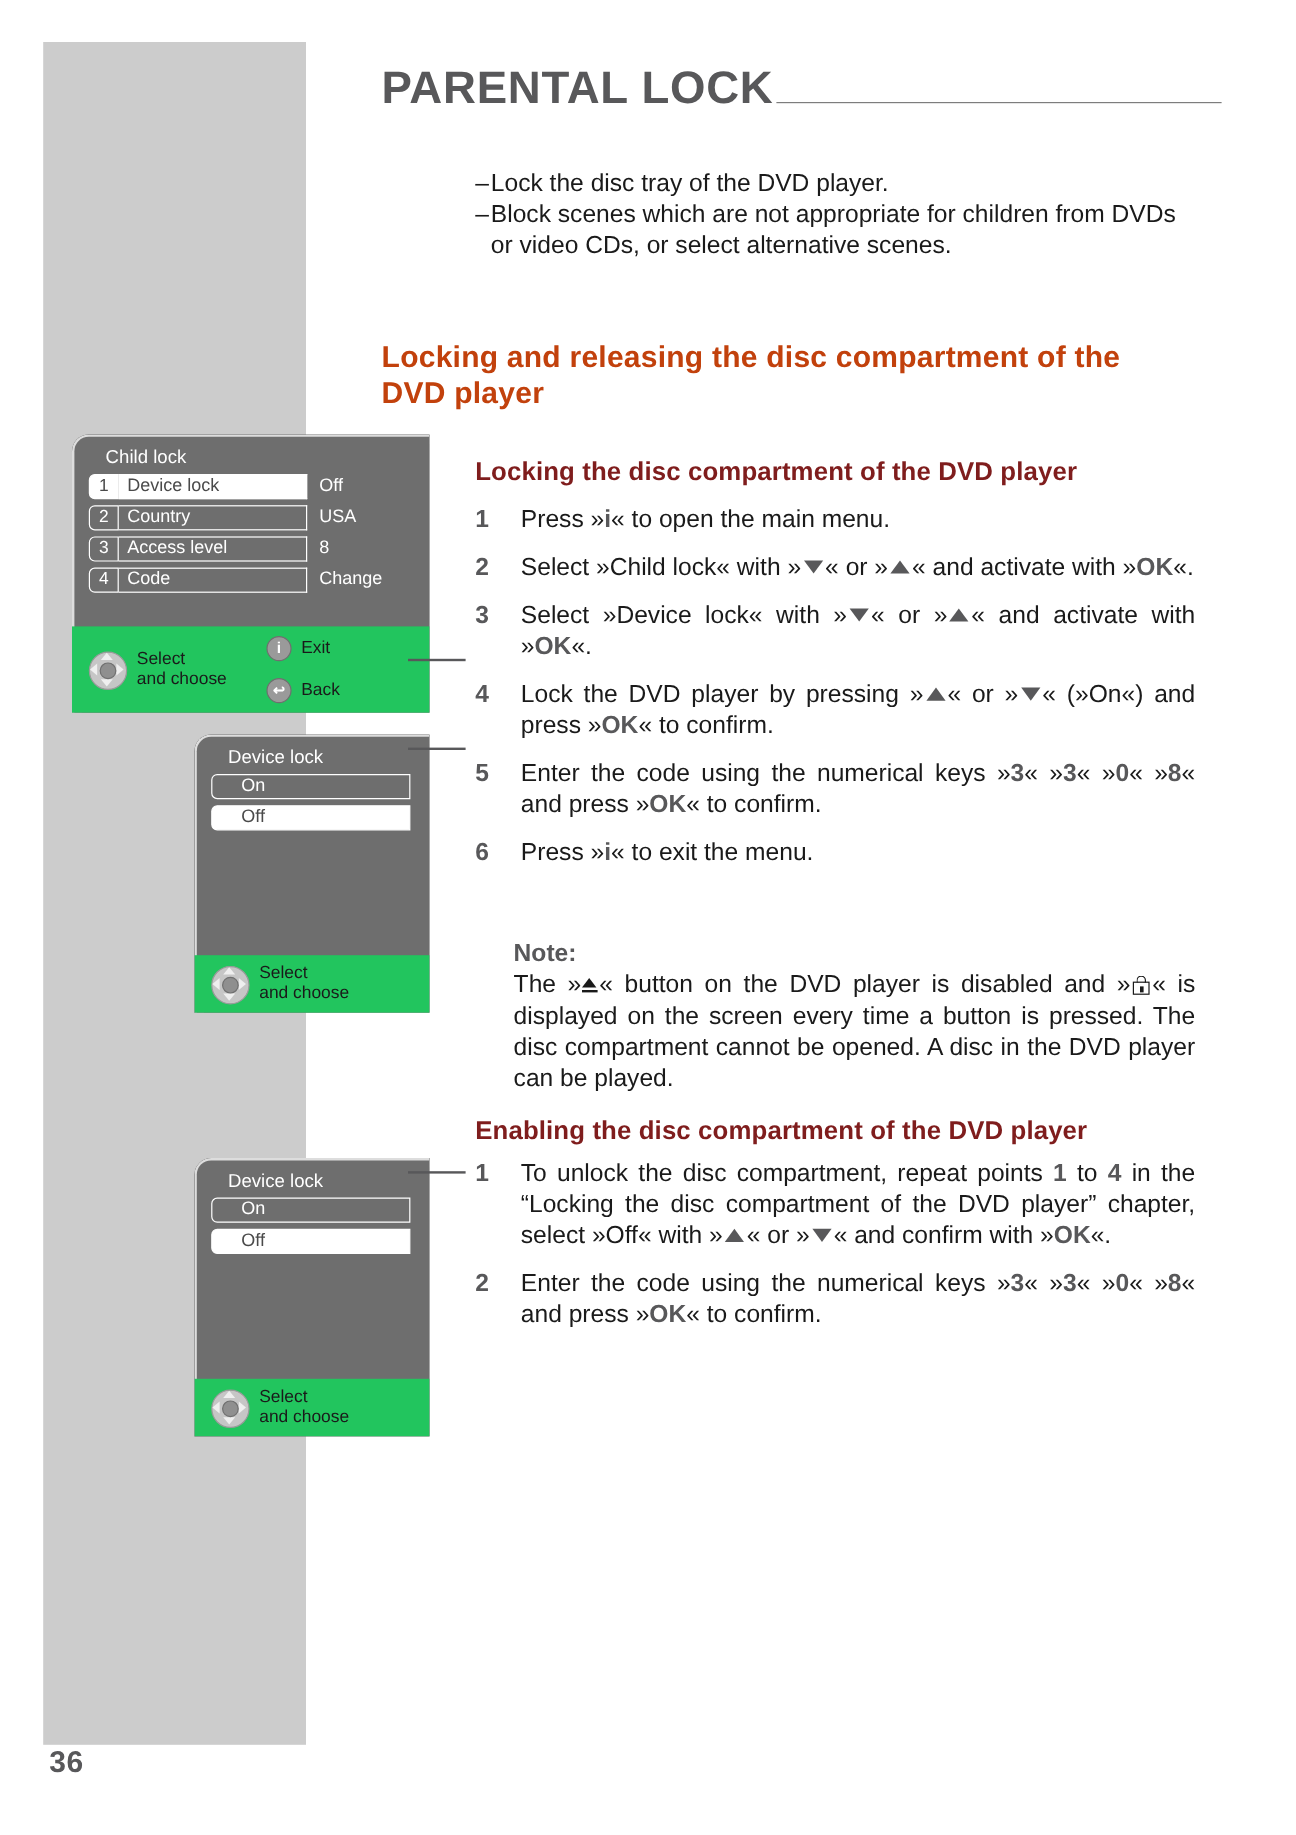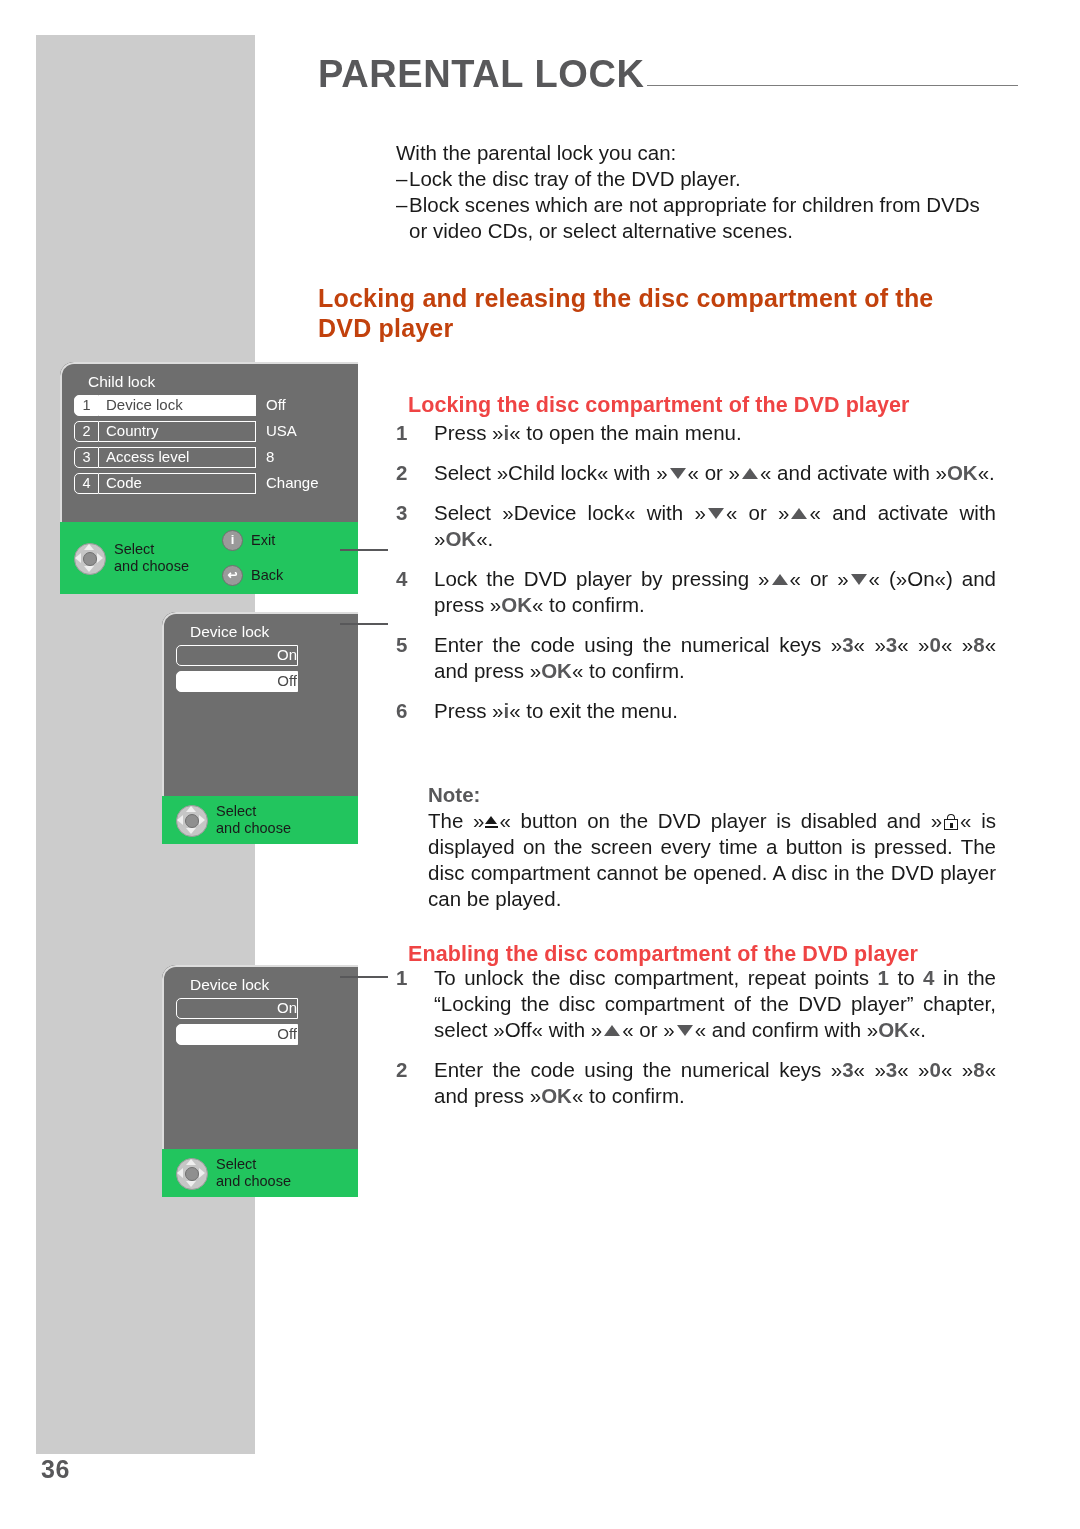--- a/index.html
+++ b/index.html
@@ -82,22 +82,22 @@
     font-size: 25px;
     font-weight: bold;
     color: #c2410c;
     line-height: 30px;
     margin: 0;
     letter-spacing: .2px;
   }
   h3.sub-heading {
     font-size: 21.5px;
     font-weight: bold;
-    color: #ef4444;
-    margin: 12px;
+    color: #7f1d1d;
+    margin: 0;
     letter-spacing: .1px;
   }
 
   .steps { }
   .step {
     display: flex;
     margin-bottom: 14px;
   }
   .step-num {
     width: 38px;
@@ -262,31 +262,30 @@
     width: 92px;
     flex: none;
     color: #ffffff;
     font-size: 15px;
     padding-left: 10px;
     line-height: 20px;
   }
 
   
   .osd-opt {
-    width: 122px;
+    width: 166px;
     height: 21px;
     border: 1.5px solid #ffffff;
     border-radius: 5px 0 0 5px;
     box-sizing: border-box;
     color: #ffffff;
     font-size: 15px;
-    padding-left: 8px;
+    padding-left: 24px;
     line-height: 18px;
     margin-bottom: 5px;
-    text-align: right;
   }
   .osd-opt.selected {
     background: #ffffff;
     color: #4a4a4a;
   }
 
   .osd-footer {
     position: absolute;
     left: 0; bottom: 0;
     width: 100%;
@@ -364,21 +363,20 @@
 
 <div class="sidebar-col"></div>
 <div class="page-number">36</div>
 
 <div class="page-title-wrap">
   <div class="page-title">PARENTAL LOCK</div>
   <div class="title-rule"></div>
 </div>
 
 <div class="content" style="top:140px;">
-  <div class="intro-line">With the parental lock you can:</div>
   <div class="intro-dash">
     <span class="dash">–</span>
     <span class="txt">Lock the disc tray of the DVD player.</span>
   </div>
   <div class="intro-dash">
     <span class="dash">–</span>
     <span class="txt">Block scenes which are not appropriate for children from DVDs or video CDs, or select alternative scenes.</span>
   </div>
 </div>
 

